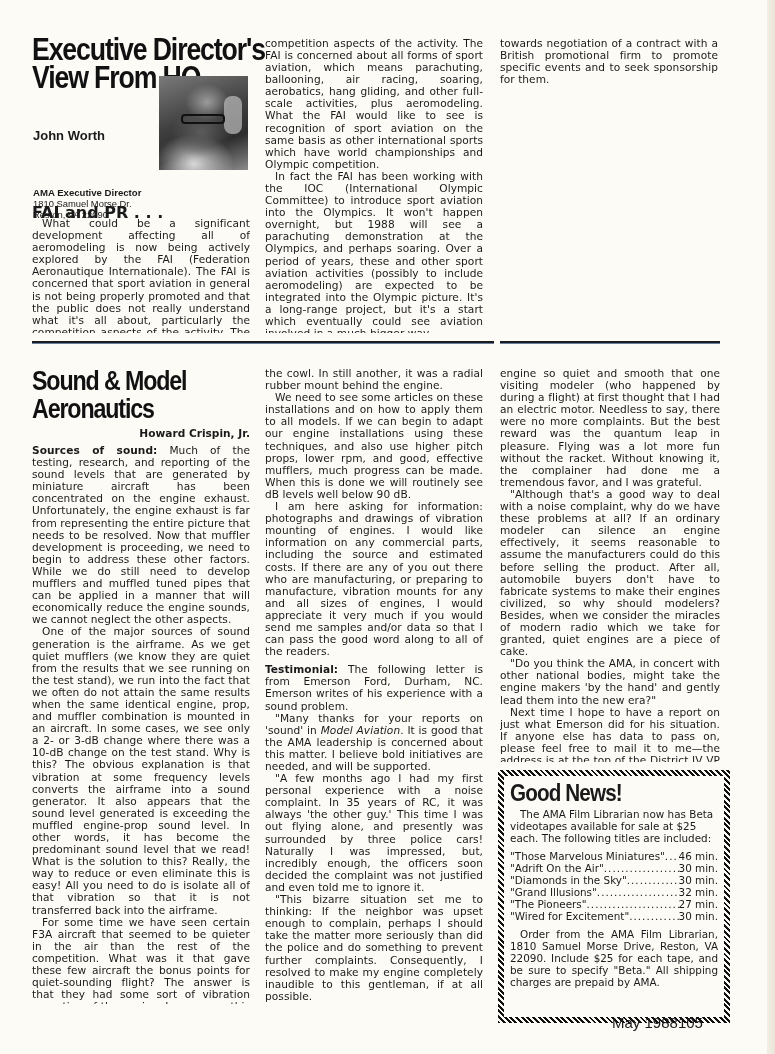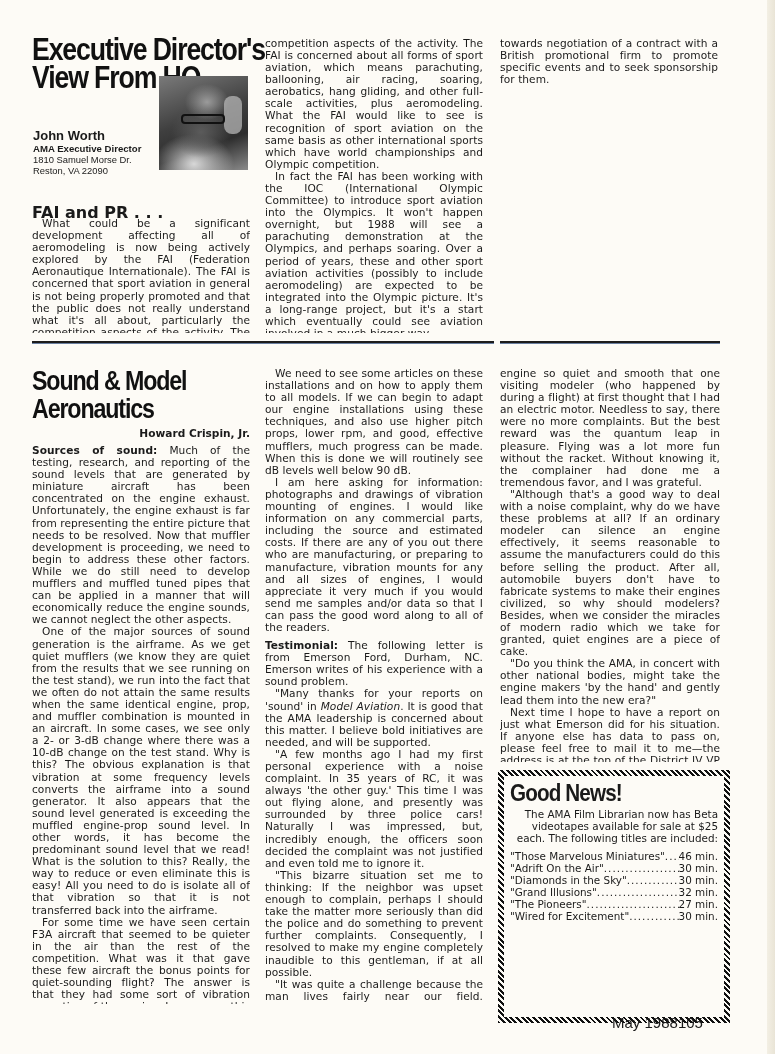--- a/index.html
+++ b/index.html
@@ -49,21 +49,21 @@
     position:absolute; left:22px; top:38px; width:44px; height:10px;
     border:2px solid #111; border-radius:4px; box-sizing:border-box;
   }
   #ed-photo .hand {
     position:absolute; right:6px; top:20px; width:18px; height:38px;
     background:#bdbdbd; border-radius:8px; opacity:.7;
   }
   #ed-byline { position:absolute; left:33px; top:129px;
     font-family:"Liberation Sans", sans-serif; }
   #ed-name { font-weight:bold; font-size:13px; line-height:14px; display:block; }
-  #ed-role { font-weight:bold; font-size:9.6px; line-height:11px; display:block; }
+  #ed-role { font-weight:bold; font-size:9.6px; line-height:11px; display:block;margin-top:44px; }
   #ed-addr1, #ed-addr2 { font-size:9.4px; line-height:11px; display:block; }
   #fai-heading {
     position:absolute; left:32px; top:203px;
     font-weight:bold; font-size:16px;
   }
   .rule {
     position:absolute; height:2px; background:#1c1c1c;
     box-shadow:0 1px 0 #6a7fa0;
   }
   #snd-title {
@@ -79,21 +79,21 @@
     box-sizing:border-box;
     border:6px solid transparent;
     border-image: repeating-linear-gradient(45deg,#111 0 2px,#fdfbf6 2px 4px) 6;
     padding:4px 6px 0 6px;
   }
   #gn-title {
     font-family:"Liberation Sans", sans-serif; font-weight:bold;
     font-size:24px; line-height:26px; letter-spacing:-1px;
     transform:scaleX(0.86); transform-origin:left top; margin:0 0 2px 0;
   }
-  #gn-intro { font-size:10.4px; line-height:12px; text-align:right; margin:0; text-indent:10px; }
+  #gn-intro { font-size:10.4px; line-height:12px; text-align:left; margin:0; text-indent:10px; }
   .gn-list { margin:6px 0 6px 0; padding:0; list-style:none; font-size:10.4px; line-height:12px; }
   .gn-list li { display:flex; }
   .gn-list .t { white-space:nowrap; }
   .gn-list .dots { flex:1; overflow:hidden; white-space:nowrap; letter-spacing:1px; }
   .gn-list .dots::after { content:"....................................................................."; }
   .gn-list .d { white-space:nowrap; }
   #gn-order { font-size:10.4px; line-height:12px; text-align:justify; margin:0; text-indent:10px; }
   #folio {
     position:absolute; left:612px; top:1014px;
     font-family:"Liberation Sans", sans-serif; font-size:15px;
@@ -143,20 +143,21 @@
   <h1 id="snd-title" class="heading">Sound &amp; Model Aeronautics</h1>
   <div id="snd-author">Howard Crispin, Jr.</div>
 
   <div class="col" style="left:32px; top:444px; width:218px; height:560px; overflow:hidden;">
     <p class="noindent"><span class="runin">Sources of sound:</span><span> Much of the testing, research, and reporting of the sound levels that are generated by miniature aircraft has been concentrated on the engine exhaust. Unfortunately, the engine exhaust is far from representing the entire picture that needs to be resolved. Now that muffler development is proceeding, we need to begin to address these other factors. While we do still need to develop mufflers and muffled tuned pipes that can be applied in a manner that will economically reduce the engine sounds, we cannot neglect the other aspects.</span></p>
     <p>One of the major sources of sound generation is the airframe. As we get quiet mufflers (we know they are quiet from the results that we see running on the test stand), we run into the fact that we often do not attain the same results when the same identical engine, prop, and muffler combination is mounted in an aircraft. In some cases, we see only a 2- or 3-dB change where there was a 10-dB change on the test stand. Why is this? The obvious explanation is that vibration at some frequency levels converts the airframe into a sound generator. It also appears that the sound level generated is exceeding the muffled engine-prop sound level. In other words, it has become the predominant sound level that we read! What is the solution to this? Really, the way to reduce or even eliminate this is easy! All you need to do is isolate all of that vibration so that it is not transferred back into the airframe.</p>
     <p>For some time we have seen certain F3A aircraft that seemed to be quieter in the air than the rest of the competition. What was it that gave these few aircraft the bonus points for quiet-sounding flight? The answer is that they had some sort of vibration mounting of the engine. In one case this took the form of four Lord mounts. In another, it was a home-developed silicone mount under the engine with a ring around the front that fit tight around the nose of the cowl. In still another, it was a radial rubber mount behind the engine.</p>
   </div>
 
   <div class="col" style="left:265px; top:367px; width:218px; height:637px; overflow:hidden;">
+    <p class="noindent">the cowl. In still another, it was a radial rubber mount behind the engine.</p>
     <p>We need to see some articles on these installations and on how to apply them to all models. If we can begin to adapt our engine installations using these techniques, and also use higher pitch props, lower rpm, and good, effective mufflers, much progress can be made. When this is done we will routinely see dB levels well below 90 dB.</p>
     <p>I am here asking for information: photographs and drawings of vibration mounting of engines. I would like information on any commercial parts, including the source and estimated costs. If there are any of you out there who are manufacturing, or preparing to manufacture, vibration mounts for any and all sizes of engines, I would appreciate it very much if you would send me samples and/or data so that I can pass the good word along to all of the readers.</p>
     <p class="noindent gap"><span class="runin">Testimonial:</span><span> The following letter is from Emerson Ford, Durham, NC. Emerson writes of his experience with a sound problem.</span></p>
     <p><span>"Many thanks for your reports on 'sound' in </span><i>Model Aviation</i><span>. It is good that the AMA leadership is concerned about this matter. I believe bold initiatives are needed, and will be supported.</span></p>
     <p>"A few months ago I had my first personal experience with a noise complaint. In 35 years of RC, it was always 'the other guy.' This time I was out flying alone, and presently was surrounded by three police cars! Naturally I was impressed, but, incredibly enough, the officers soon decided the complaint was not justified and even told me to ignore it.</p>
     <p>"This bizarre situation set me to thinking: If the neighbor was upset enough to complain, perhaps I should take the matter more seriously than did the police and do something to prevent further complaints. Consequently, I resolved to make my engine completely inaudible to this gentleman, if at all possible.</p>
     <p>"It was quite a challenge because the man lives fairly near our field. Nevertheless, with a little effort and imagination, other people's ideas, and minimal expense, the sound of my O.S. .40 (two-cycle) was radically transformed. In a short time I had an engine so quiet and smooth that one visiting modeler (who happened by during a flight) at first thought that I had an electric motor. Needless to say, there were no more complaints. But the best reward was the quantum leap in pleasure. Flying was a lot more fun without the racket. Without knowing it, the complainer had done me a tremendous favor, and I was grateful.</p>
   </div>
 
   <div class="col" style="left:500px; top:367px; width:220px; height:395px; overflow:hidden;">
@@ -195,17 +196,18 @@
         <span class="t">"The Pioneers"</span>
         <span class="dots"></span>
         <span class="d">27 min.</span>
       </li>
     <li>
         <span class="t">"Wired for Excitement"</span>
         <span class="dots"></span>
         <span class="d">30 min.</span>
       </li>
   </ul>
+  <p id="gn-order">Order from the AMA Film Librarian, 1810 Samuel Morse Drive, Reston, VA 22090. Include $25 for each tape, and be sure to specify "Beta." All shipping charges are prepaid by AMA.</p>
 </aside>
 
 <div id="folio">
   <span>May 1988</span><span id="folio-page">105</span>
 </div>
 
 </body></html>

